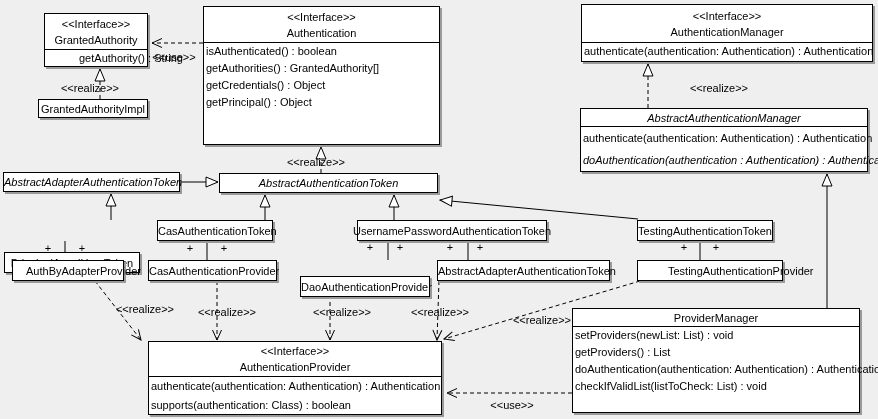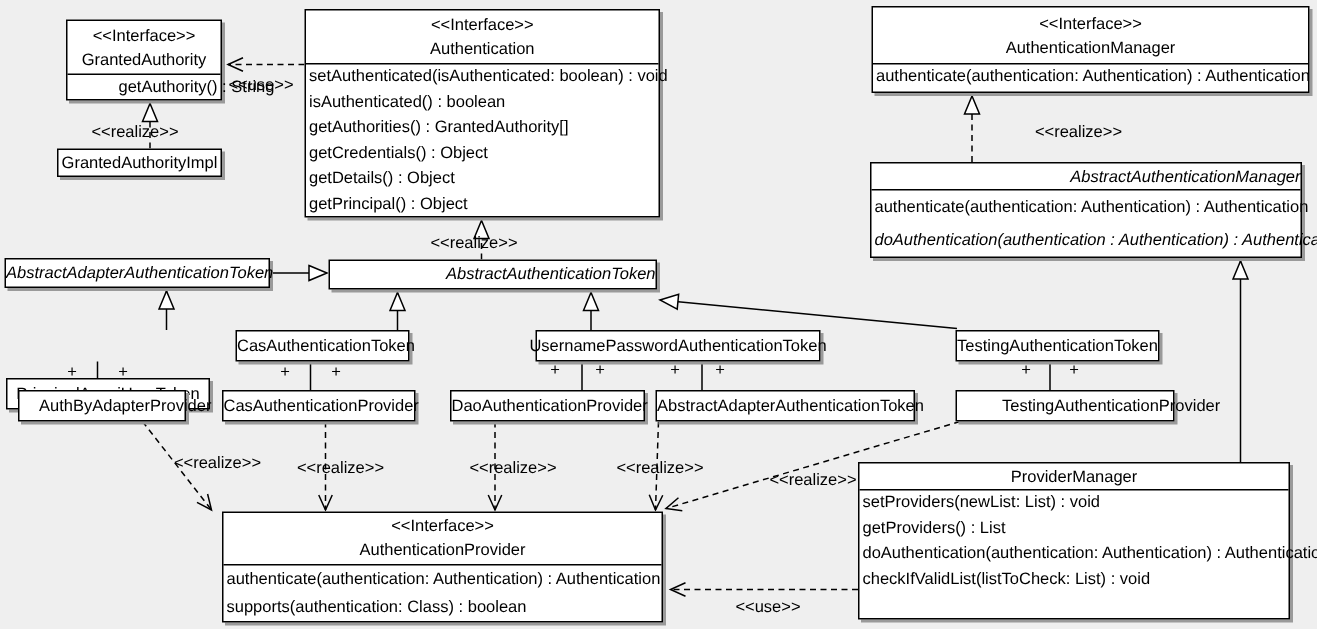--- a/index.html
+++ b/index.html
@@ -6,21 +6,21 @@
   #diagram{position:relative;width:878px;height:419px;background:#efefef;overflow:hidden;
            font-family:"Liberation Sans",sans-serif;font-size:11px;color:#000;}
   #edges{position:absolute;left:0;top:0;z-index:1;}
   .cls{position:absolute;background:#fff;border:1px solid #000;box-sizing:border-box;
        box-shadow:2px 2px 0 #9a9a9a;z-index:2;}
   .hdr{display:flex;flex-direction:column;justify-content:center;text-align:center;
        box-sizing:border-box;line-height:16px;white-space:nowrap;}
   .hdr.hb{border-bottom:1px solid #000;}
   .mets{box-sizing:border-box;}
   .m{white-space:nowrap;padding-left:2px;}
-  .it{font-style:italic;text-align:right;}
+  .it{font-style:italic;}
   .lbl{position:absolute;transform:translate(-50%,-50%);white-space:nowrap;z-index:3;}
   .plus{position:absolute;transform:translate(-50%,-50%);z-index:3;font-size:11px;}
 </style>
 </head>
 <body>
 
 <div id="diagram">
 
   <svg id="edges" width="878" height="419">
     <defs>
@@ -74,25 +74,23 @@
       <div>GrantedAuthorityImpl</div>
     </div>
   </div>
 
   <div class="cls" style="left:203px;top:6px;width:237px;height:139px;">
     <div class="hdr hb" style="height:36px;">
       <div>&lt;&lt;Interface&gt;&gt;</div>
       <div>Authentication</div>
     </div>
     <div class="mets" style="line-height:17px;">
-      <div class="m">setAuthenticated(isAuthenticated: boolean) : void</div>
       <div class="m">isAuthenticated() : boolean</div>
       <div class="m">getAuthorities() : GrantedAuthority[]</div>
       <div class="m">getCredentials() : Object</div>
-      <div class="m">getDetails() : Object</div>
       <div class="m">getPrincipal() : Object</div>
     </div>
   </div>
 
   <div class="cls" style="left:581px;top:4px;width:292px;height:58px;">
     <div class="hdr hb" style="height:38px;">
       <div>&lt;&lt;Interface&gt;&gt;</div>
       <div>AuthenticationManager</div>
     </div>
     <div class="mets" style="line-height:17px;">
@@ -146,21 +144,21 @@
   <div class="cls" style="left:12px;top:260px;width:112px;height:21px;">
     <div class="hdr" style="height:19px;margin-left:13px;">
       <div>AuthByAdapterProvider</div>
     </div>
   </div>
   <div class="cls" style="left:148px;top:260px;width:129px;height:21px;">
     <div class="hdr" style="height:19px;">
       <div>CasAuthenticationProvider</div>
     </div>
   </div>
-  <div class="cls" style="left:300px;top:260px;width:130px;height:21px;">
+  <div class="cls" style="left:300px;top:276px;width:130px;height:21px;">
     <div class="hdr" style="height:19px;">
       <div>DaoAuthenticationProvider</div>
     </div>
   </div>
   <div class="cls" style="left:437px;top:260px;width:173px;height:21px;">
     <div class="hdr" style="height:19px;">
       <div>AbstractAdapterAuthenticationToken</div>
     </div>
   </div>
   <div class="cls" style="left:637px;top:260px;width:146px;height:21px;">

